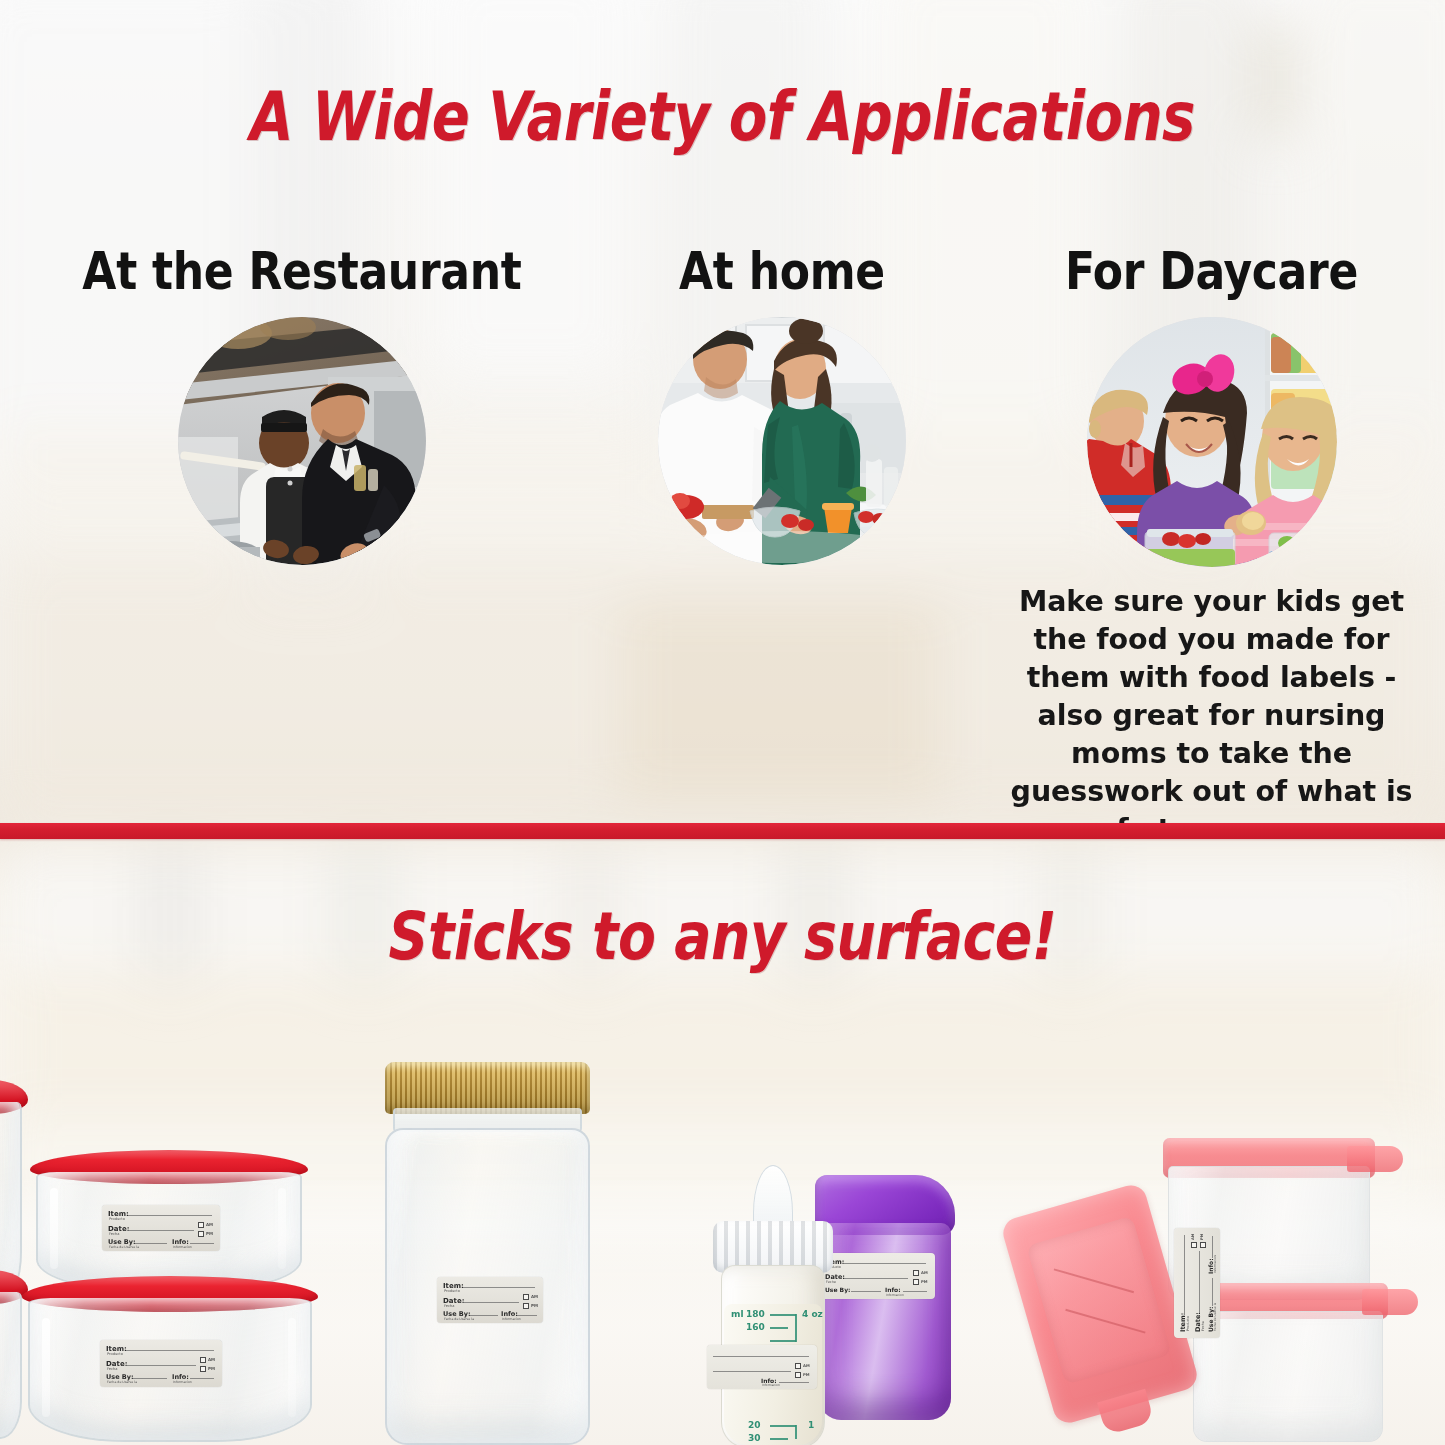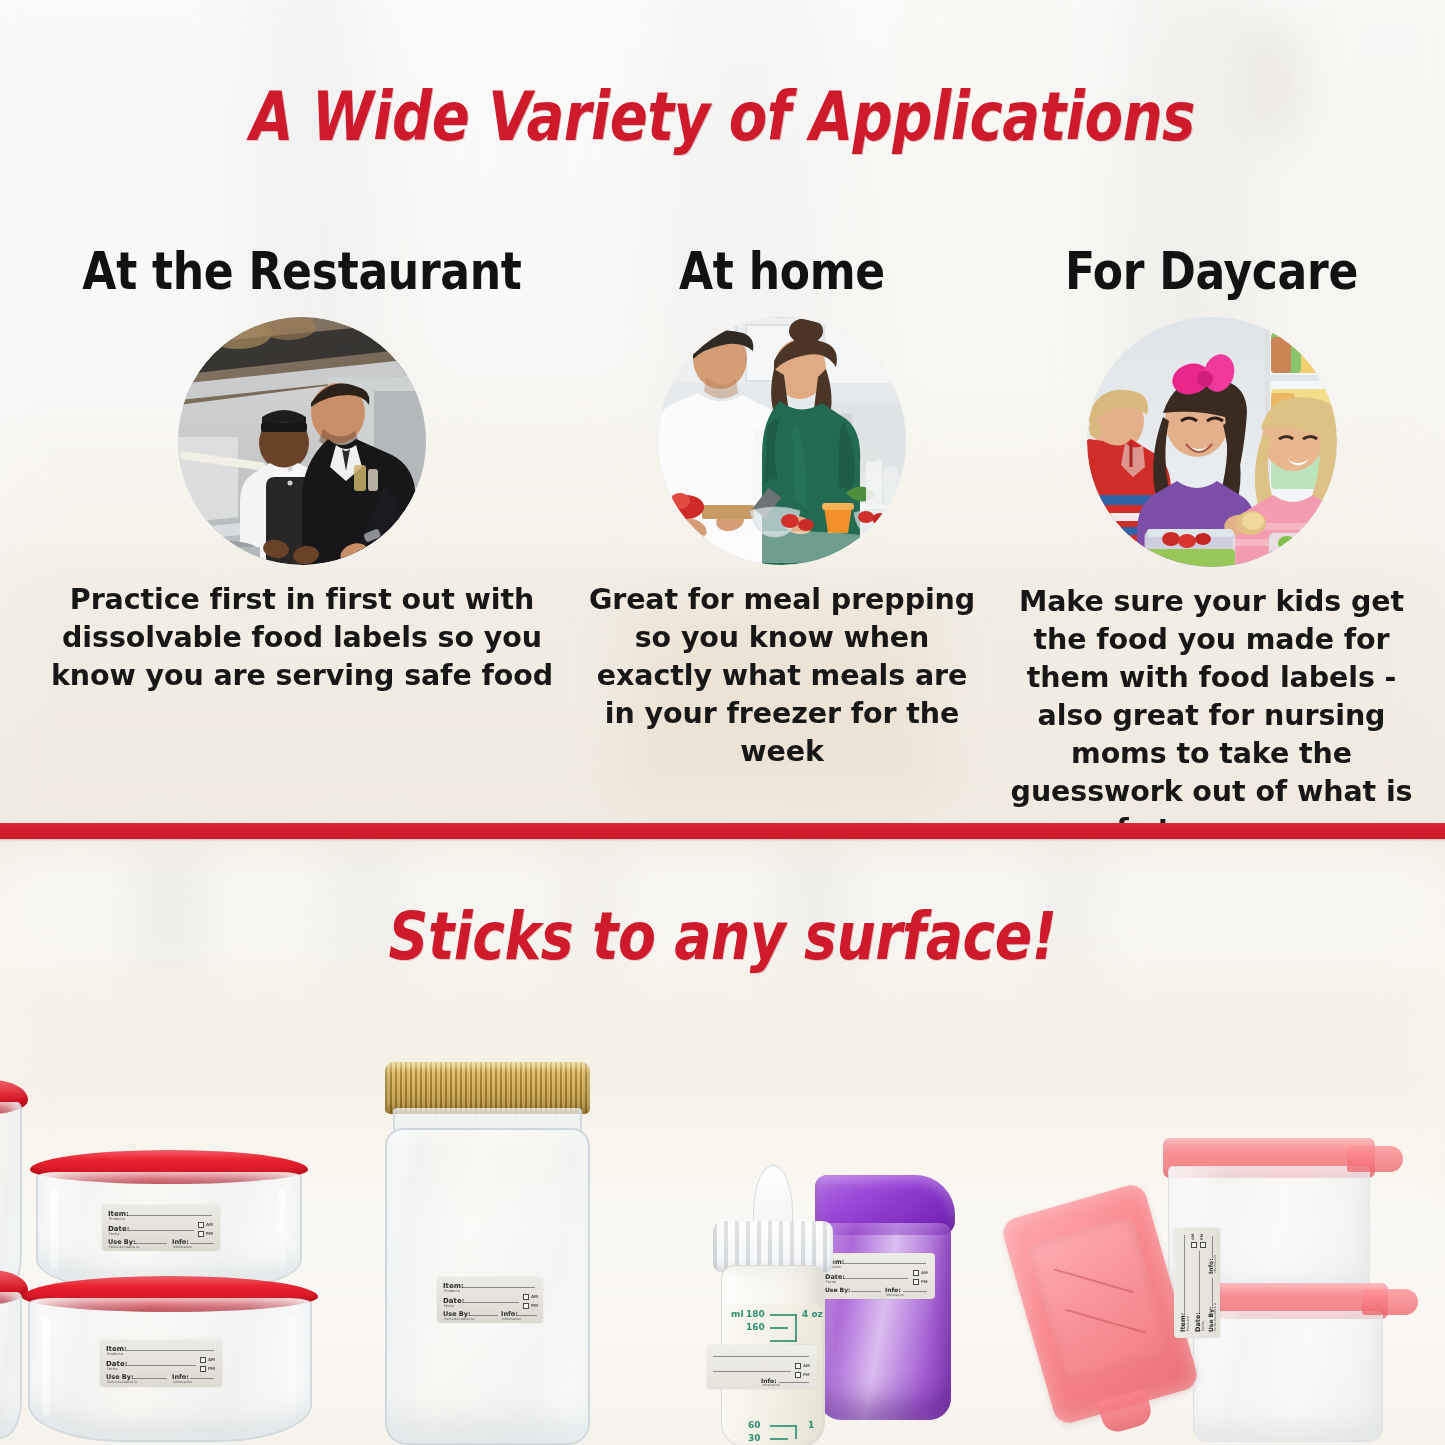--- a/index.html
+++ b/index.html
@@ -369,21 +369,20 @@
               <ellipse cx="52" cy="236" rx="30" ry="12" fill="#9aa0a4"></ellipse>
               <rect x="22" y="230" width="60" height="18" fill="#b4b9bc"></rect>
 
               <rect x="176" y="148" width="12" height="26" rx="3" fill="#c9b36a" opacity=".85"></rect>
               <rect x="190" y="152" width="10" height="22" rx="3" fill="#dcd6c0" opacity=".8"></rect>
             </g>
           </svg>
         </div>
       </div>
 
-      <div class="col-body">Practice first in first out with dissolvable food labels so you know you are serving safe food</div>
     </div>
 
     <div class="col col-2">
       <div class="col-head">At home</div>
 
       <div class="circle-wrap">
         <div class="photo-circle">
           <svg viewBox="0 0 248 248" width="248" height="248" aria-hidden="true">
             <defs>
               <clipPath id="c2">
@@ -457,21 +456,20 @@
               <rect x="208" y="142" width="16" height="48" rx="4" fill="#f2f3f3" opacity=".9"></rect>
               <rect x="226" y="150" width="14" height="40" rx="4" fill="#eceeee" opacity=".85"></rect>
               <circle cx="214" cy="136" r="9" fill="#dfe3e4"></circle>
 
               <ellipse cx="124" cy="230" rx="120" ry="16" fill="#ffffff" opacity=".35"></ellipse>
             </g>
           </svg>
         </div>
       </div>
 
-      <div class="col-body">Great for meal prepping so you know when exactly what meals are in your freezer for the week</div>
     </div>
 
     <div class="col col-3">
       <div class="col-head">For Daycare</div>
 
       <div class="circle-wrap">
         <div class="photo-circle">
           <svg viewBox="0 0 250 250" width="250" height="250" aria-hidden="true">
             <defs>
               <clipPath id="c3">
@@ -687,21 +685,21 @@
         <div class="measure" style="left:24px; top:44px;">180</div>
         <div class="tick" style="left:48px; top:48px; width:26px;"></div>
         <div class="measure" style="left:24px; top:57px;">160</div>
         <div class="tick" style="left:48px; top:61px; width:18px;"></div>
         <div class="measure" style="left:24px; top:70px;margin-top:36px;">100</div>
         <div class="tick" style="left:48px; top:74px; width:26px;"></div>
         <div class="measure" style="left:26px; top:80px; font-size:6px;">ml</div>
         <div class="tick" style="left:73px; top:48px; width:2px; height:28px;"></div>
         <div class="measure" style="left:80px; top:44px;text-align:right;">4 oz</div>
 
-        <div class="measure" style="left:26px; top:155px;">60</div>
+        <div class="measure" style="left:26px; top:155px;">20</div>
         <div class="tick" style="left:48px; top:159px; width:26px;"></div>
         <div class="measure" style="left:26px; top:168px;">30</div>
         <div class="tick" style="left:48px; top:172px; width:18px;"></div>
         <div class="tick" style="left:73px; top:159px; width:2px; height:14px;"></div>
         <div class="measure" style="left:86px; top:155px;">1</div>
       </div>
 
       <div class="sticker" style="left:-6px; top:180px; width:110px; height:44px; background:linear-gradient(180deg,#efeee8,#e4e2da);">
         <div class="ln" style="left:6px; top:11px; width:96px;"></div>
         <div class="ln" style="left:6px; top:26px; width:78px;"></div>

